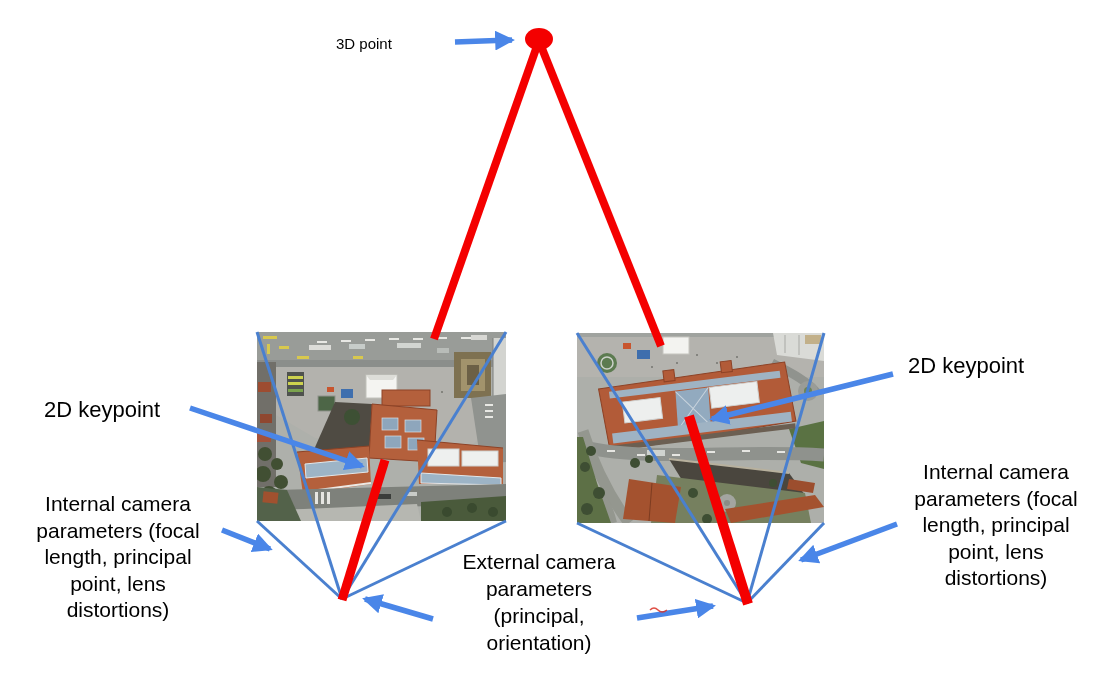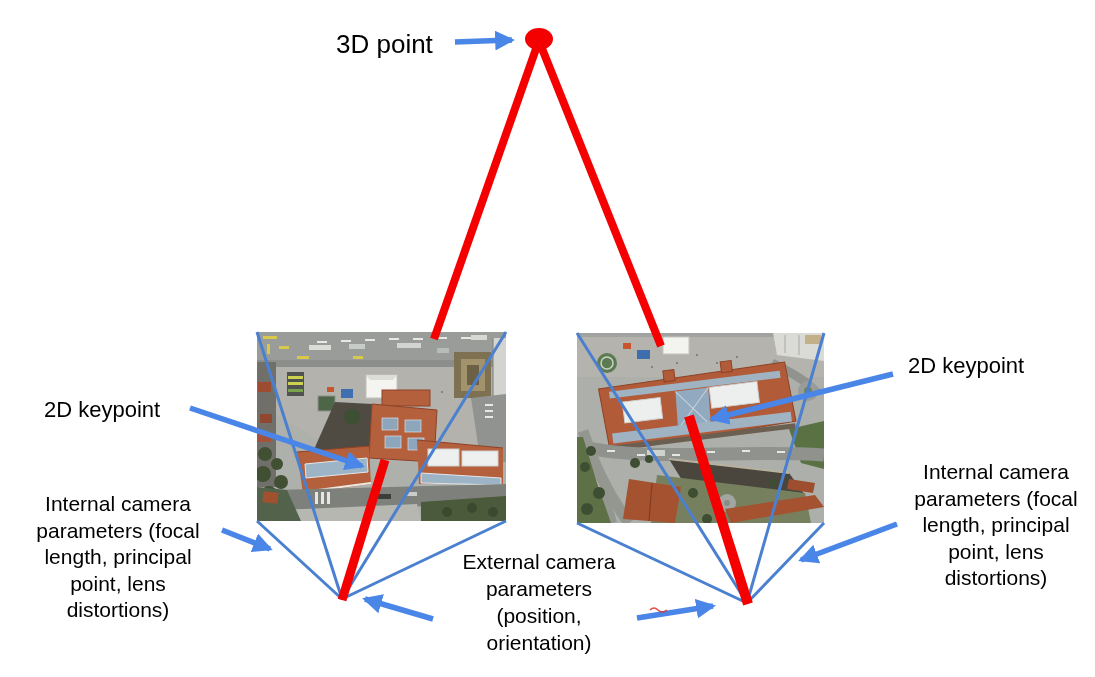--- a/index.html
+++ b/index.html
@@ -254,36 +254,36 @@
       <line class="arrow" x1="893" y1="374" x2="712" y2="419"></line>
       <line class="arrow" x1="222" y1="530" x2="270" y2="549"></line>
       <line class="arrow" x1="897" y1="524" x2="801" y2="560"></line>
       <line class="arrow" x1="433" y1="619" x2="365" y2="599"></line>
       <line class="arrow" x1="637" y1="618" x2="713" y2="606"></line>
     </g>
 
     <path d="M650,610 q4,-4 8,0 q4,4 9,0" stroke="#d93025" stroke-width="1.5" fill="none" opacity="0.85"></path>
   </svg>
 
-  <div class="lbl" style="left:336px;top:31px;font-size:26px;">3D point</div>
+  <div class="lbl" style="left:336px;top:31px;font-size:15px;">3D point</div>
 
   <div class="lbl" style="left:44px;top:397px;font-size:22px;">2D keypoint</div>
 
   <div class="lbl" style="left:908px;top:353px;font-size:22px;">2D keypoint</div>
 
   <div class="lbl center" style="left:12px;top:491px;width:212px;">Internal camera
 parameters (focal
 length, principal
 point, lens
 distortions)</div>
 
   <div class="lbl center" style="left:890px;top:459px;width:212px;">Internal camera
 parameters (focal
 length, principal
 point, lens
 distortions)</div>
 
   <div class="lbl center" style="left:438px;top:548px;width:202px;line-height:27px;">External camera
 parameters
-(position,
+(principal,
 orientation)</div>
 
 </div>
 
 </body></html>

